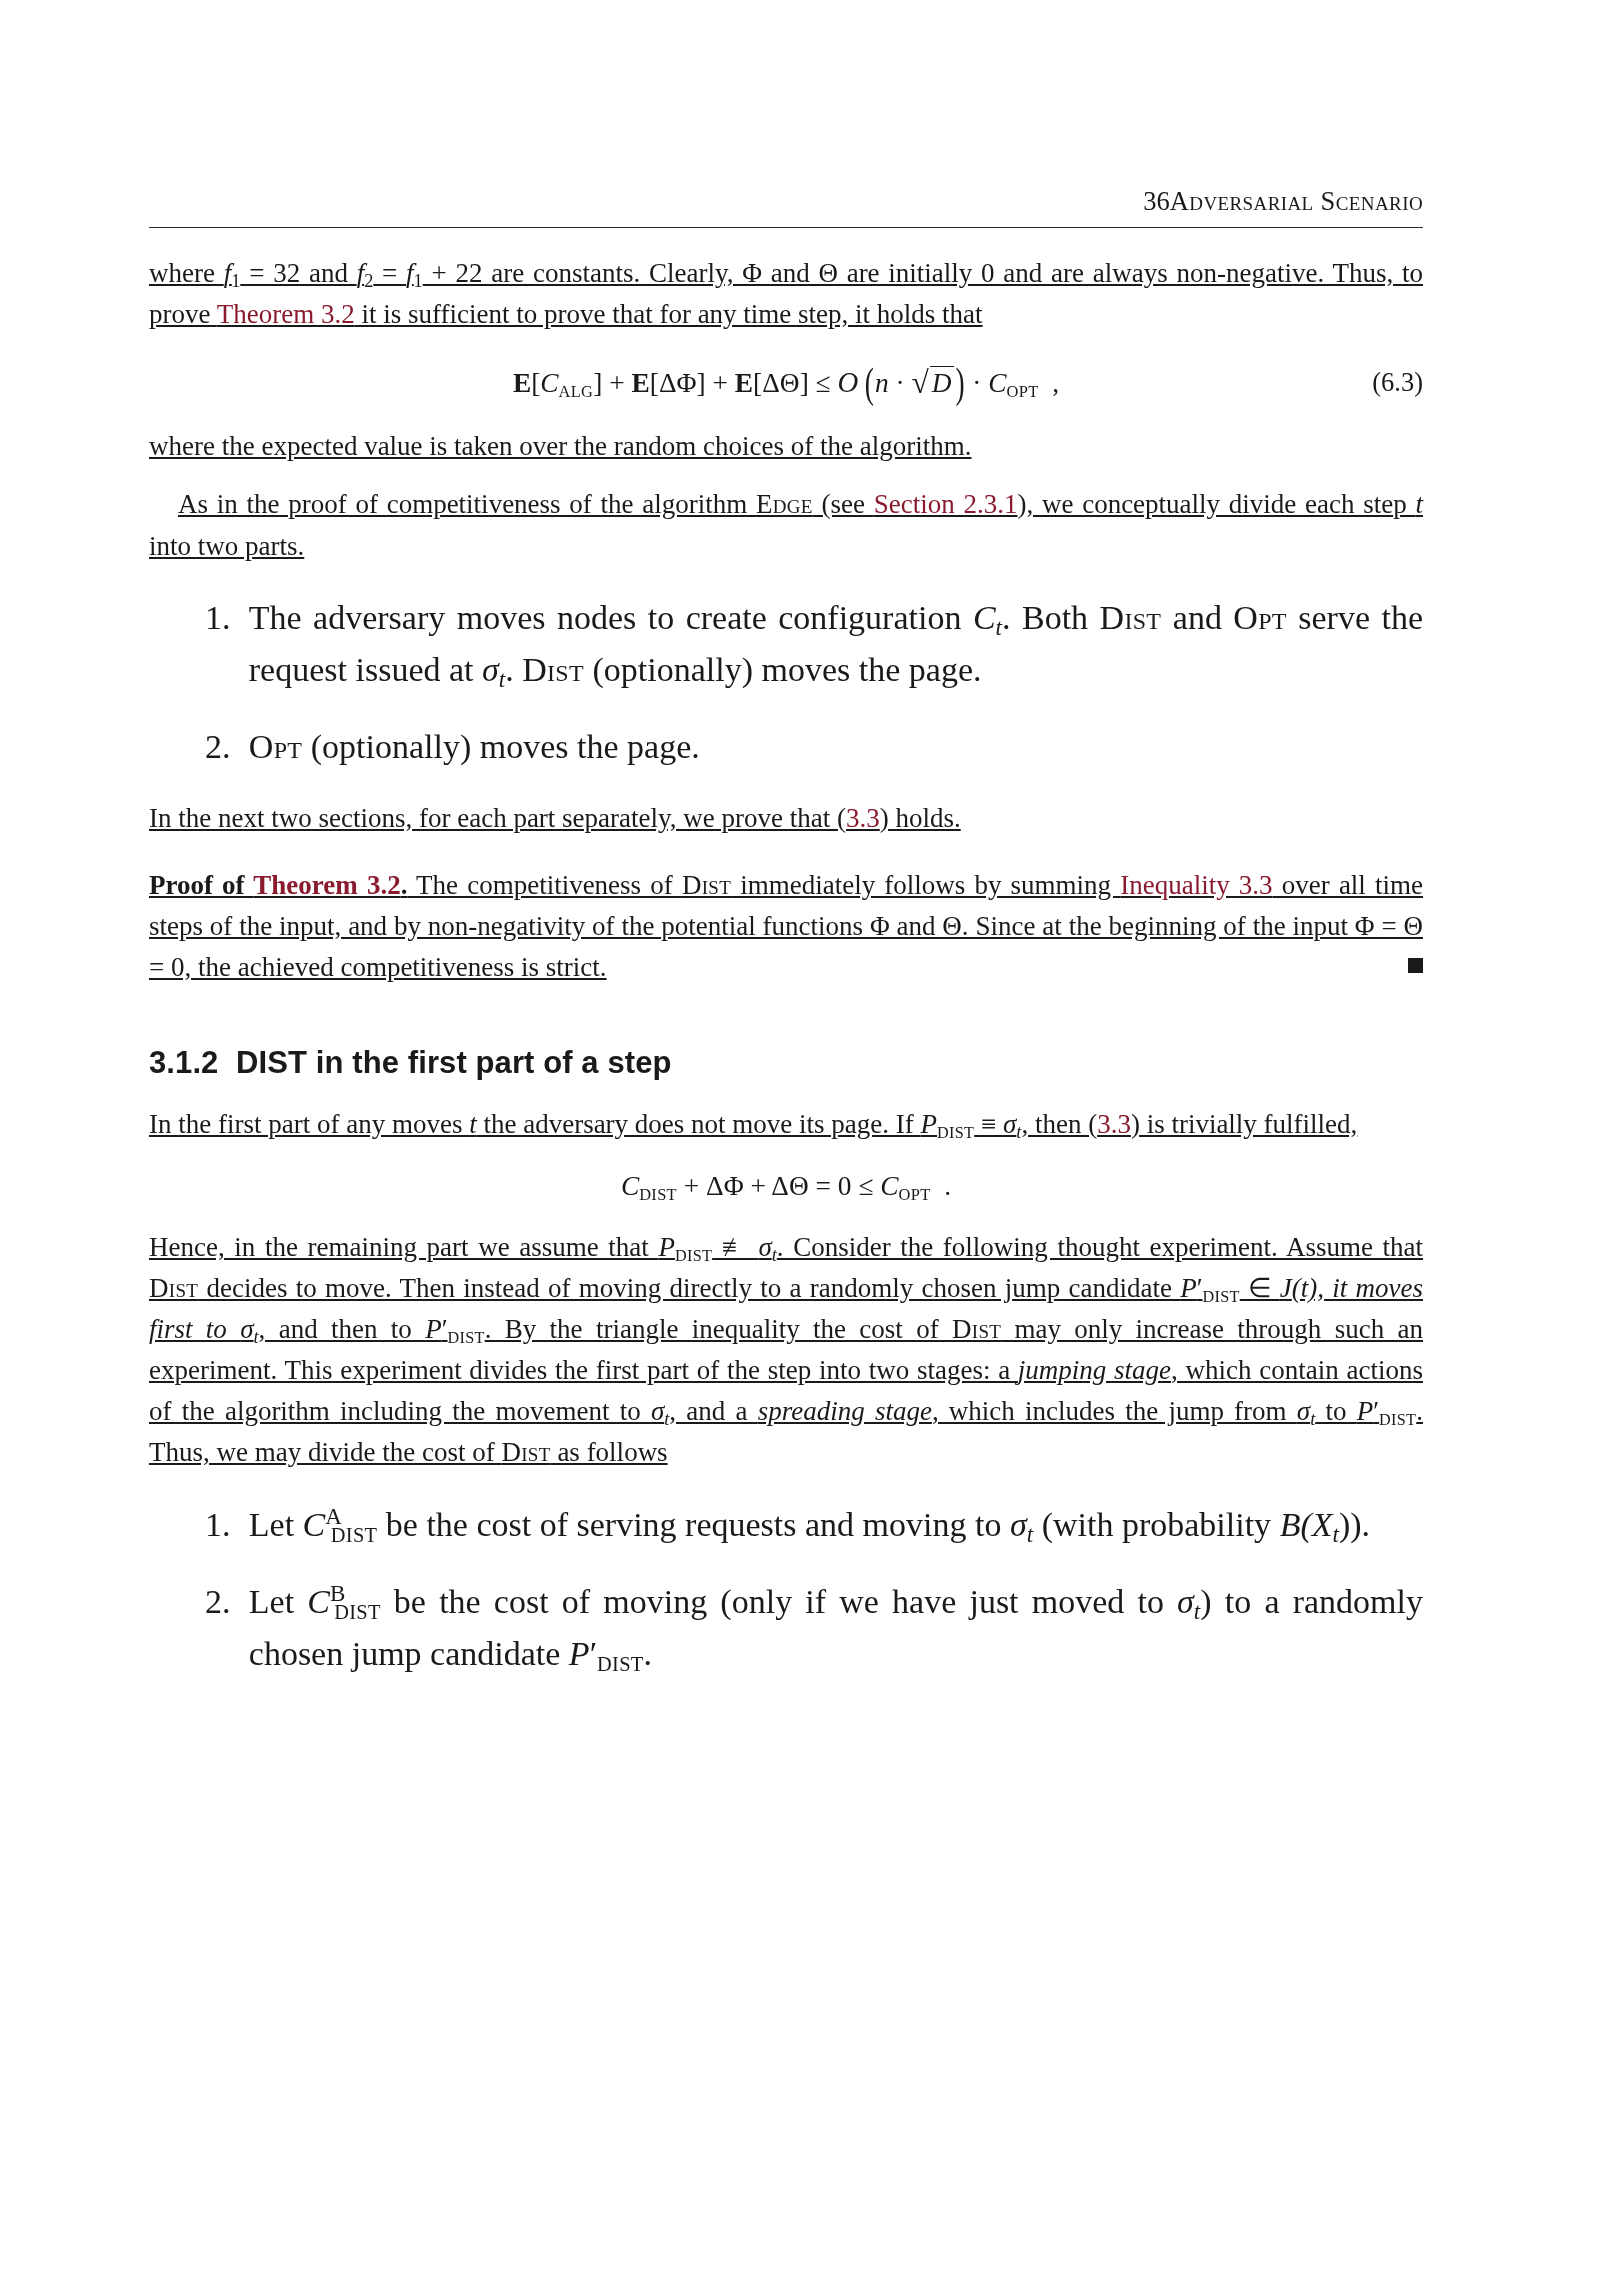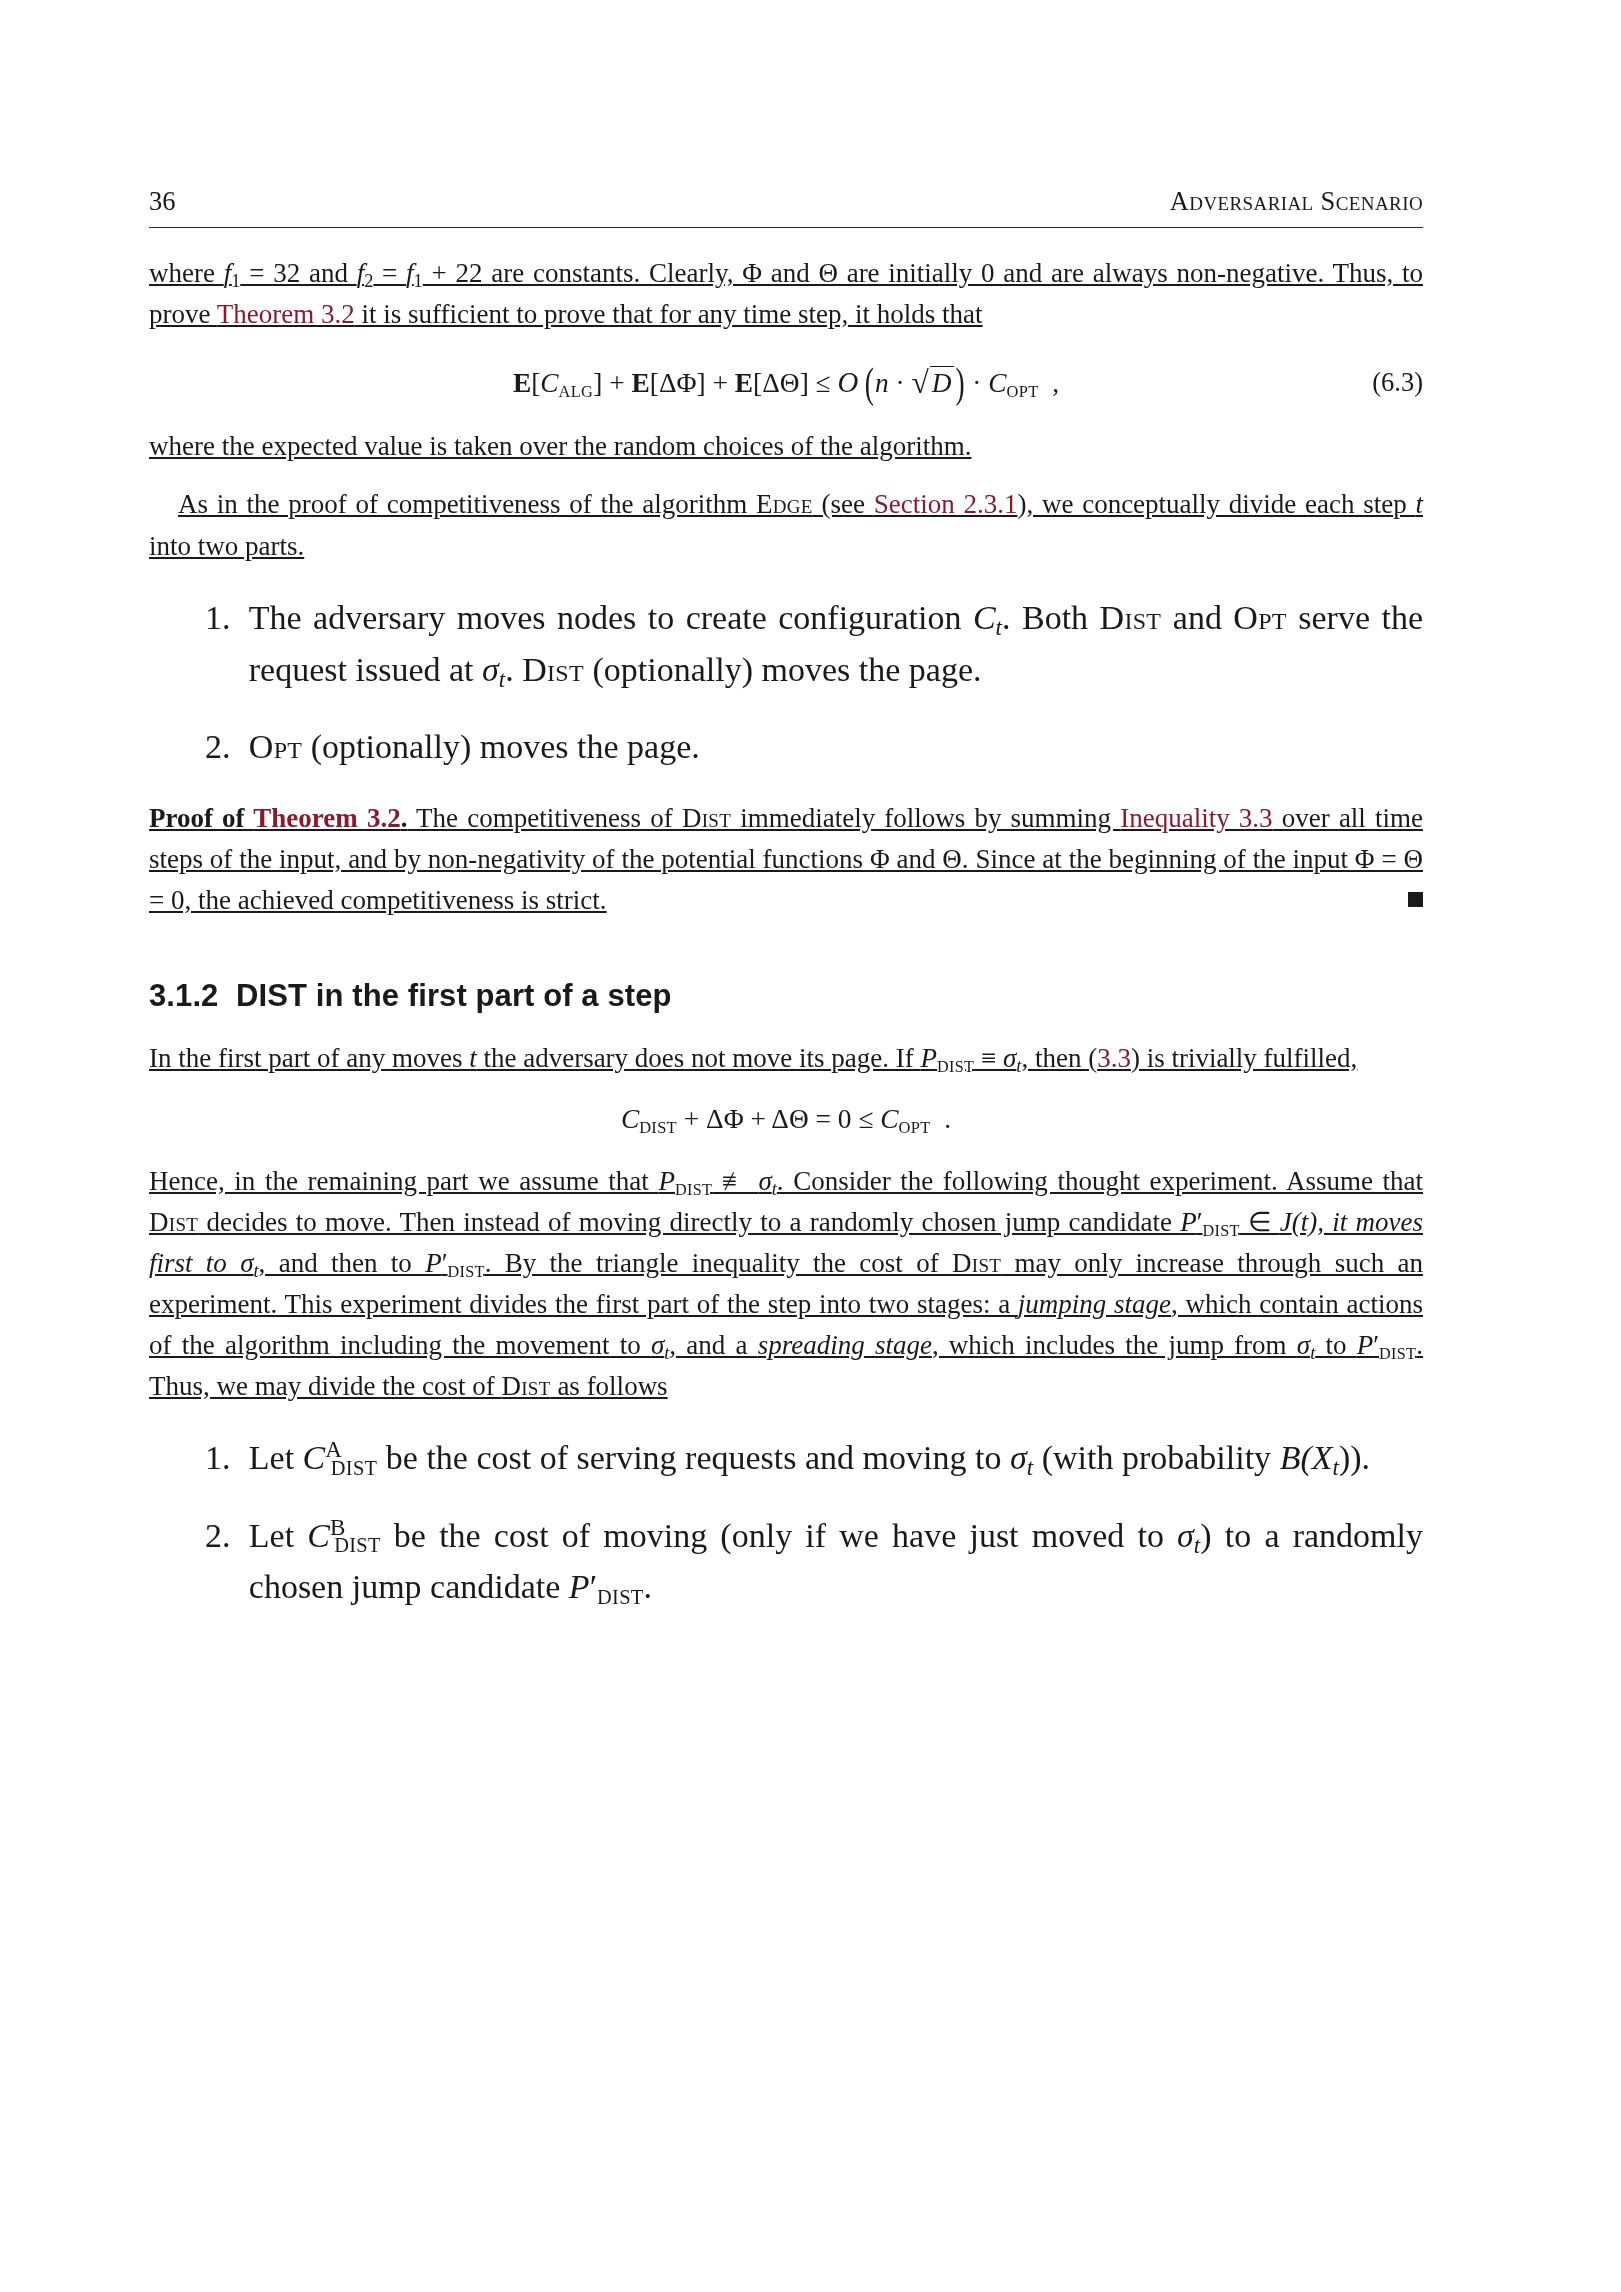--- a/index.html
+++ b/index.html
@@ -25,21 +25,21 @@
   .content {
     position: absolute;
     left: 149px;
     top: 186px;
     width: 1274px;
   }
 
   
   .runhead {
     display: flex;
-    justify-content: space-between;
+    justify-content: flex-end;
     align-items: baseline;
     font-size: 25.5px;
     padding-bottom: 9.8px;
     border-bottom: 1.6px solid #2a2a2a;
   }
   .runhead .folio {
     font-size: 26.5px;
   }
   .runhead .title {
     font-variant: small-caps;
@@ -186,20 +186,23 @@
 
     <ol class="numlist">
       <li>
         <span>The adversary moves nodes to create configuration </span><span class="mathit">C</span><sub class="mathit">t</sub><span>.  Both </span><span class="sc">Dist</span><span> and </span><span class="sc">Opt</span><span> serve the request issued at </span><span class="mathit">σ</span><sub class="mathit">t</sub><span>.  </span><span class="sc">Dist</span><span> (optionally) moves the page.</span>
       </li>
       <li>
         <span class="sc">Opt</span><span> (optionally) moves the page.</span>
       </li>
     </ol>
 
+    <p class="body">
+      <span>In the next two sections, for each part separately, we prove that (</span><span class="ref">3.3</span><span>) holds.</span>
+    </p>
 
     <p class="body">
       <span class="bf">Proof of </span><span class="bf ref">Theorem 3.2</span><span class="bf">.</span><span>  The competitiveness of </span><span class="sc">Dist</span><span> immediately follows by summing </span><span class="ref">Inequality 3.3</span><span> over all time steps of the input, and by non-negativity of the potential functions Φ and Θ.  Since at the beginning of the input Φ = Θ = 0, the achieved competitiveness is strict.</span><span class="qed"></span>
     </p>
 
     <h2 class="section">
       <span class="num">3.1.2</span><span>DIST in the first part of a step</span>
     </h2>
 
     <p class="body" style="margin-top:0">

